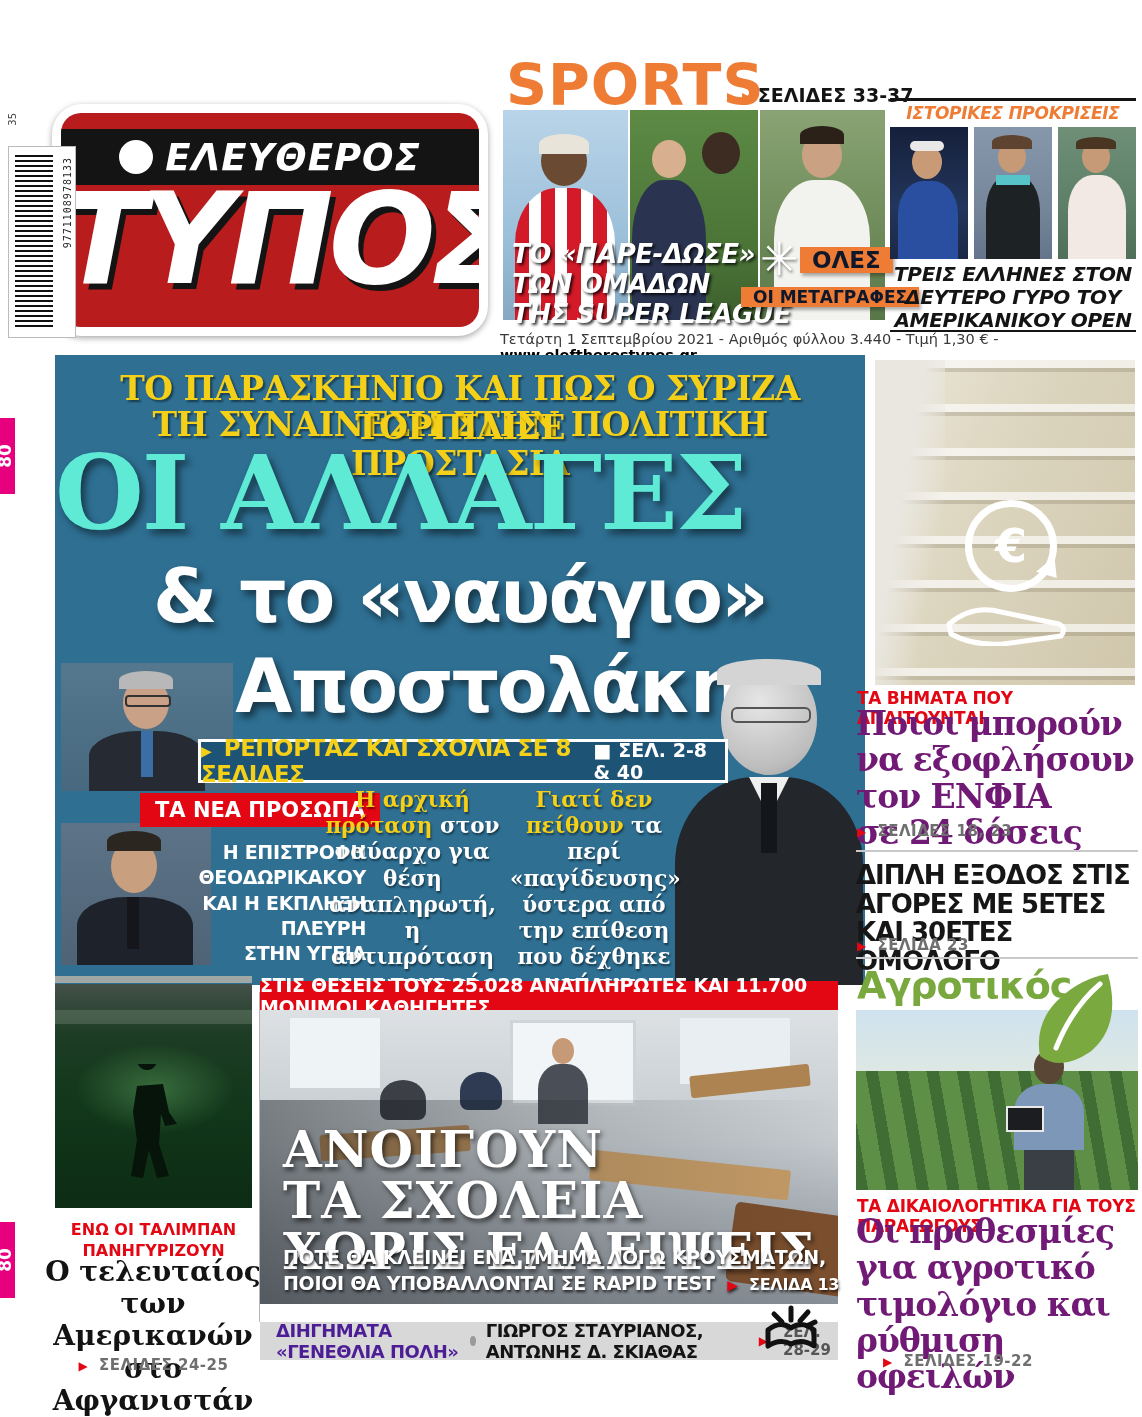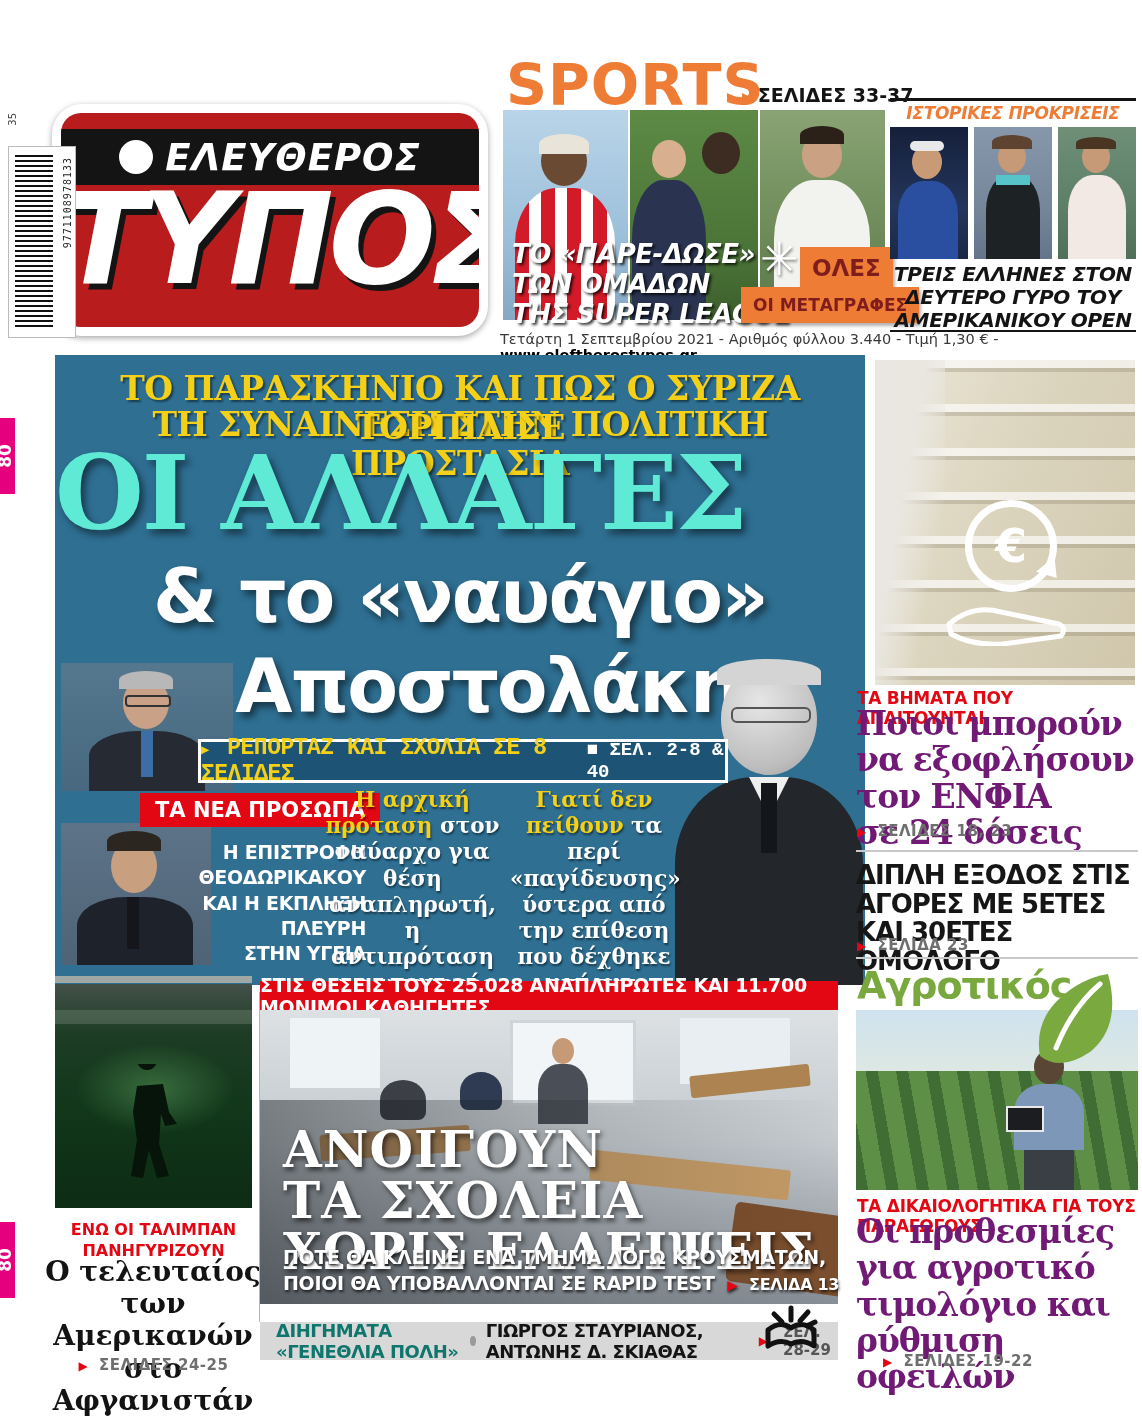--- a/index.html
+++ b/index.html
@@ -29,22 +29,22 @@
   
   .sports-title{left:506px;top:52px;font-size:57px;font-weight:800;color:#ee7c35;letter-spacing:1px;}
   .sports-pages{left:742px;top:84px;font-size:19px;font-weight:800;color:#141414;}
   .arrow{color:#ee7c35;font-size:14px;margin-right:5px;}
   .photo{position:absolute;overflow:hidden;}
   .head{position:absolute;border-radius:50%;}
   .torso{position:absolute;border-radius:42% 42% 0 0;}
   .sports-head{left:512px;top:240px;color:#fff;font-weight:800;font-style:italic;font-size:26px;
                line-height:1.15;text-shadow:2px 2px 3px rgba(0,0,0,.8);letter-spacing:-0.5px;}
   .star-icon{left:760px;top:232px;color:#fff;font-size:46px;text-shadow:1px 2px 3px rgba(0,0,0,.5);}
-  .badge{position:absolute;background:#ee7c35;color:#7f1d1d;font-weight:800;
-         box-shadow:2px 3px 3px rgba(0,0,0,.3);padding:8px 12px;}
+  .badge{position:absolute;background:#ee7c35;color:#0f172a;font-weight:800;
+         box-shadow:2px 3px 3px rgba(0,0,0,.3);padding:0 12px;}
   .badge1{left:800px;top:247px;font-size:23px;}
   .badge2{left:741px;top:287px;font-size:17px;}
 
   
   .rule{position:absolute;background:#141414;}
   .tennis-label{left:890px;top:103px;width:246px;text-align:center;color:#ee7c35;
                 font-weight:800;font-style:italic;font-size:17px;letter-spacing:-0.3px;}
   .tennis-head{left:880px;top:263px;width:266px;text-align:center;color:#141414;
                font-weight:800;font-style:italic;font-size:20px;line-height:1.15;letter-spacing:-0.3px;}
   .dateline{left:500px;top:331px;width:600px;font-size:14.5px;color:#3a3a3a;}
@@ -54,21 +54,21 @@
   .bluebox{left:55px;top:355px;width:810px;height:630px;background:#2e6f92;overflow:hidden;}
   .kicker{position:absolute;width:100%;text-align:center;color:#f5d018;font-weight:700;
           font-size:33px;font-family:"DejaVu Serif","Liberation Serif",serif;
           text-shadow:2px 2px 2px rgba(0,0,0,.45);letter-spacing:-0.5px;}
   .head-line1{position:absolute;left:0;top:78px;width:100%;text-align:left;color:#5eead4;
               font-family:"DejaVu Serif","Liberation Serif",serif;font-weight:700;font-size:102px;
               letter-spacing:-2px;text-shadow:4px 5px 7px rgba(0,0,0,.5);}
   .head-line23{position:absolute;left:0;width:100%;text-align:center;color:#fff;font-weight:800;
                font-size:74px;letter-spacing:-2px;text-shadow:4px 5px 7px rgba(0,0,0,.5);}
   .report-box{position:absolute;left:143px;top:384px;width:524px;height:38px;background:#1d5374;
-              border:3px solid #fff;display:flex;align-items:center;justify-content:center;gap:20px;font-family:Liberation Mono, monospace;}
+              border:3px solid #fff;display:flex;align-items:center;justify-content:center;gap:20px;}
   .report-left{color:#f5d018;font-weight:800;font-size:23px;letter-spacing:-0.5px;}
   .report-right{color:#ffffff;font-weight:800;font-size:19px;}
   .newfaces-label{position:absolute;left:85px;top:438px;background:#e30613;color:#fff;
                   font-weight:800;font-size:21px;padding:5px 15px;}
   .newfaces-note{position:absolute;left:61px;top:485px;width:250px;text-align:right;color:#ffffff;
                  font-weight:800;font-size:19px;line-height:1.33;letter-spacing:-0.3px;}
   .bcol{position:absolute;top:432px;text-align:center;
         font-family:"DejaVu Serif","Liberation Serif",serif;font-weight:700;font-size:21.5px;
         line-height:1.22;color:#fff;text-shadow:1px 2px 2px rgba(0,0,0,.5);}
   .bcol .lead{color:#f5d018;}
@@ -101,21 +101,21 @@
                font-weight:700;font-size:50px;line-height:1.02;letter-spacing:1px;
                text-shadow:2px 3px 5px rgba(0,0,0,.65);}
   .school-sub{left:283px;top:1245px;color:#fff;font-weight:800;font-size:19px;line-height:1.35;
               text-shadow:1px 2px 3px rgba(0,0,0,.75);letter-spacing:-0.3px;}
   .school-sub .arrow{color:#e30613;font-size:14px;}
   .school-sub .pg{font-size:16px;}
 
   
   .books-strip{left:260px;top:1322px;width:578px;height:38px;background:#d8d8d8;
                display:flex;align-items:center;gap:10px;padding-left:16px;box-sizing:border-box;}
-  .books-label{color:#0f766e;font-weight:800;font-size:18px;letter-spacing:-0.5px;}
+  .books-label{color:#4c1d95;font-weight:800;font-size:18px;letter-spacing:-0.5px;}
   .books-dot{width:10px;height:10px;border-radius:50%;background:#9a9a9a;}
   .books-authors{color:#141414;font-weight:800;font-size:18px;letter-spacing:-0.5px;}
   .books-pg{color:#555;font-size:15px;font-weight:700;}
 
   .edge-marker{left:0;width:15px;height:76px;background:#e6007e;overflow:hidden;}
   .edge-marker span{position:absolute;left:-7px;top:28px;transform:rotate(-90deg);
                     color:#fff;font-weight:800;font-size:17px;}
 
   .thin-gray{left:55px;top:976px;width:197px;height:7px;background:#9fa8a4;}
 </style>

